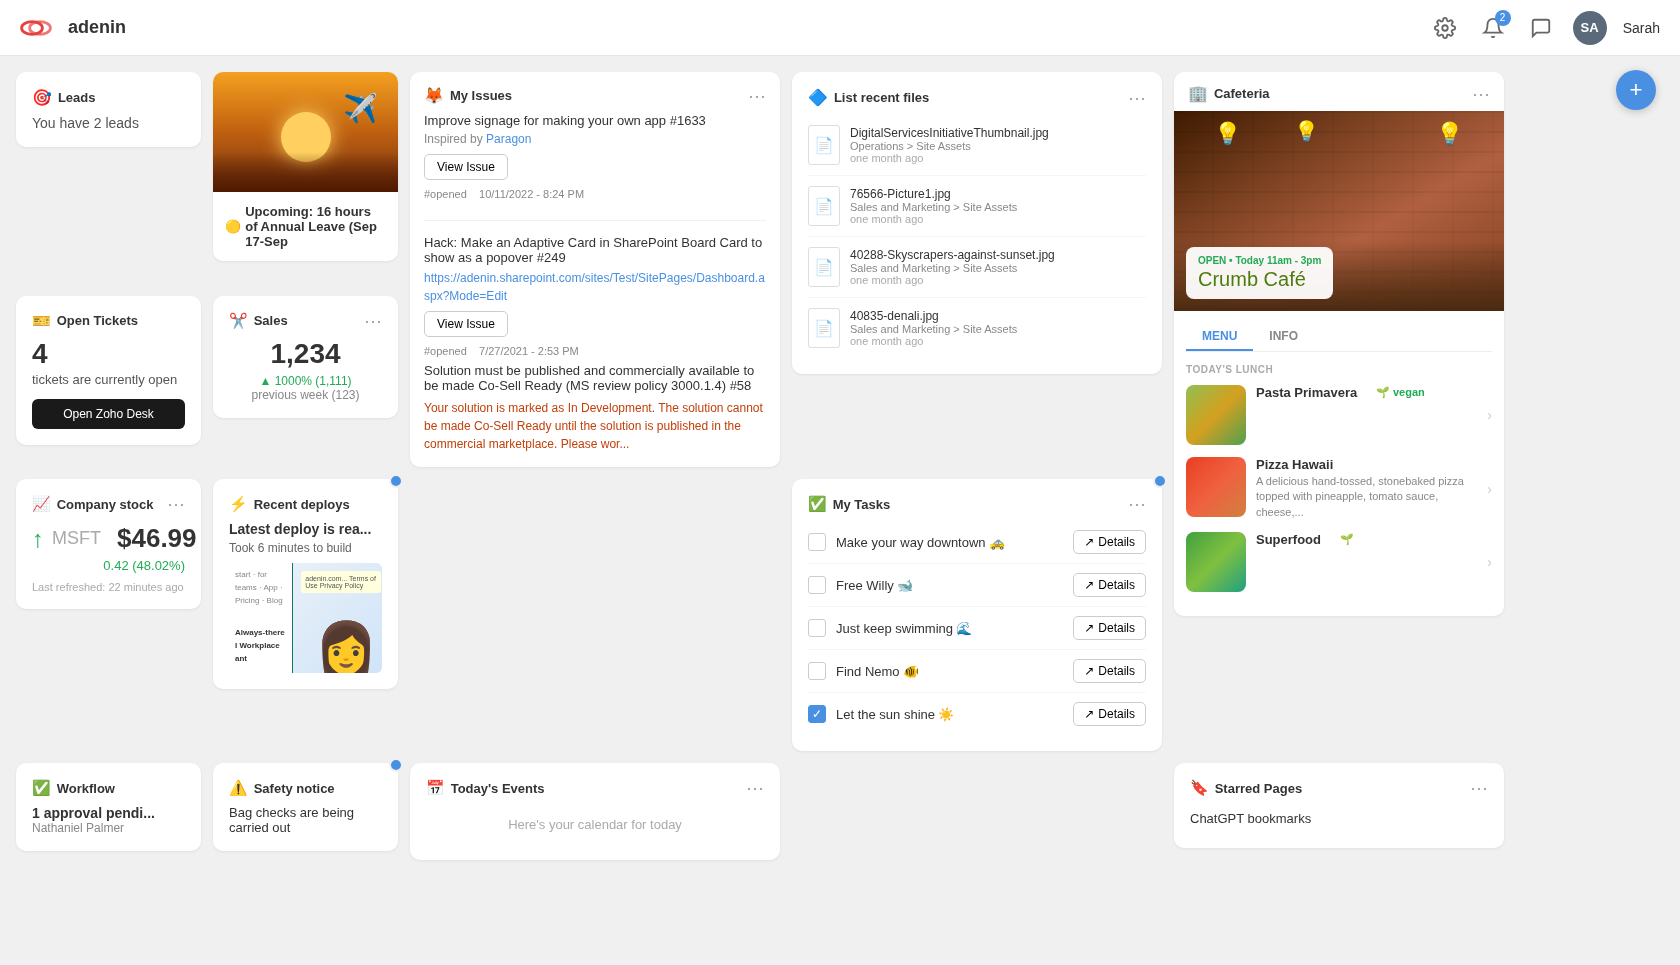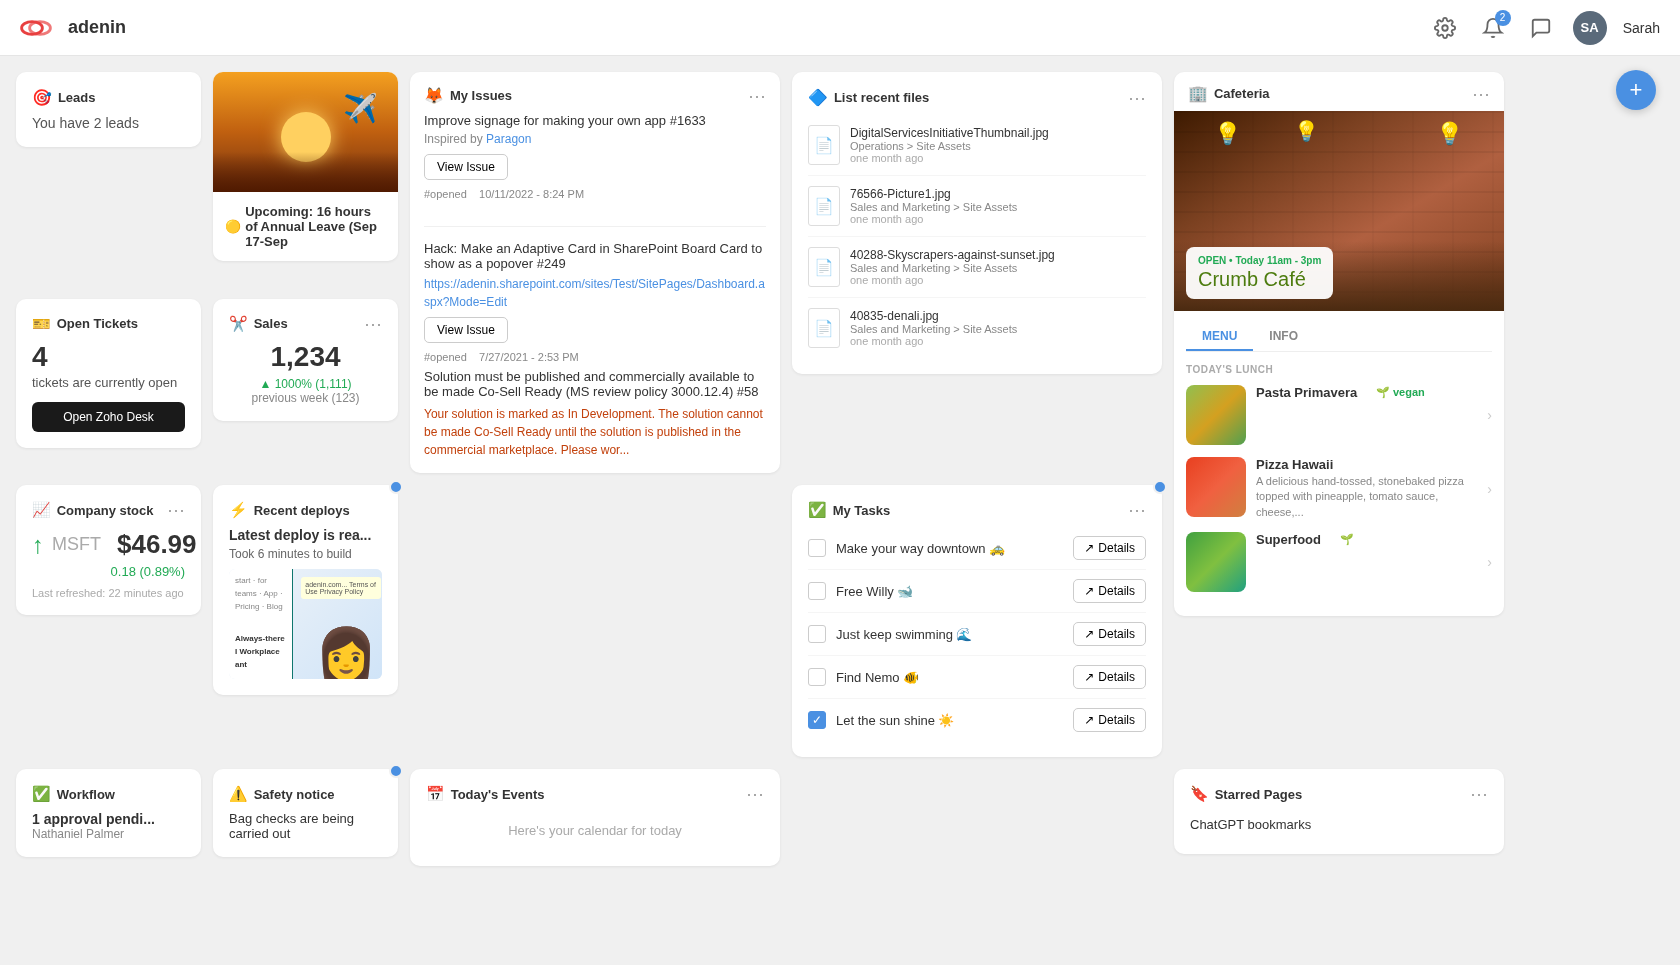--- a/index.html
+++ b/index.html
@@ -45,21 +45,21 @@
     .tickets-card .ticket-sub { font-size: 13px; color: #555; }
     .open-desk-btn { margin-top: 12px; background: #1a1a1a; color: #fff; border: none; border-radius: 6px; padding: 8px 14px; font-size: 12px; cursor: pointer; width: 100%; font-weight: 500; }
 
     
     .sales-card .sales-num { font-size: 28px; font-weight: 700; text-align: center; margin: 8px 0 4px; }
     .sales-card .sales-growth { color: #22aa55; font-size: 12px; text-align: center; }
     .sales-card .sales-prev { color: #888; font-size: 12px; text-align: center; }
 
     
     .issues-card { padding: 14px; }
-    .issue-item { margin-bottom: 14px; border-bottom: 1px solid #f0f0f0; padding-bottom: 20px; }
+    .issue-item { margin-bottom: 14px; border-bottom: 1px solid #f0f0f0; padding-bottom: 14px; }
     .issue-item:last-child { border-bottom: none; margin-bottom: 0; padding-bottom: 0; }
     .issue-title { font-size: 13px; font-weight: 500; color: #333; margin-bottom: 4px; }
     .issue-inspired { font-size: 12px; color: #888; margin-bottom: 8px; }
     .issue-link { color: #4a90e2; text-decoration: none; }
     .view-issue-btn { border: 1px solid #ccc; background: #fff; border-radius: 5px; padding: 5px 12px; font-size: 12px; cursor: pointer; margin-bottom: 8px; }
     .issue-meta { font-size: 11px; color: #888; margin-bottom: 6px; }
     .issue-body { font-size: 12px; color: #c2410c; line-height: 1.5; overflow: hidden; max-height: 80px; }
 
     
     .files-card .file-item { display: flex; align-items: center; gap: 10px; padding: 10px 0; border-bottom: 1px solid #f5f5f5; }
@@ -206,21 +206,21 @@
     </div>
 
     <div class="issue-item">
       <div class="issue-title">Hack: Make an Adaptive Card in SharePoint Board Card to show as a popover #249</div>
       <div class="issue-body" style="font-size:12px;color:#4a90e2;margin-bottom:6px;word-break:break-all;">https://adenin.sharepoint.com/sites/Test/SitePages/Dashboard.aspx?Mode=Edit</div>
       <button class="view-issue-btn">View Issue</button>
       <div class="issue-meta">
         <span>#opened</span>&nbsp;&nbsp;&nbsp;
         <span>7/27/2021 - 2:53 PM</span>
       </div>
-      <div class="issue-title" style="margin-bottom:6px;">Solution must be published and commercially available to be made Co-Sell Ready (MS review policy 3000.12.4) #58</div>
+      <div class="issue-title" style="margin-bottom:6px;">Solution must be published and commercially available to be made Co-Sell Ready (MS review policy 3000.1.4) #58</div>
       <div class="issue-body">Your solution is marked as In Development. The solution cannot be made Co-Sell Ready until the solution is published in the commercial marketplace. Please wor...</div>
     </div>
   </div>
 
   <div class="card files-card" style="grid-row: span 2;">
     <div class="card-header">
       <span class="card-title">
         <span style="color:#0078d4; font-size:16px;">🔷</span>
         <span>List recent files</span>
       </span>
@@ -360,21 +360,21 @@
         <span style="color:#22aa55; font-size:15px;">📈</span>
         <span>Company stock</span>
       </span>
       <span class="card-dots">···</span>
     </div>
     <div class="stock-row" style="margin:10px 0 4px;">
       <span style="color:#22aa55;font-size:24px;">↑</span>
       <span style="font-size:18px;color:#aaa;font-weight:500;margin-right:8px;">MSFT</span>
       <span style="font-size:26px;font-weight:700;color:#333;">$46.99</span>
     </div>
-    <div style="color:#22aa55;font-size:13px;text-align:right;">0.18 (0.89%)</div>
+    <div style="color:#22aa55;font-size:13px;text-align:right;">0.42 (48.02%)</div>
     <div style="font-size:11px;color:#aaa;margin-top:8px;">Last refreshed: 22 minutes ago</div>
   </div>
 
   <div class="card deploys-card">
     <div class="card-header">
       <span class="card-title">
         <span style="color:#4a90e2; font-size:15px;">⚡</span>
         <span>Recent deploys</span>
       </span>
       <span class="blue-dot"></span>

